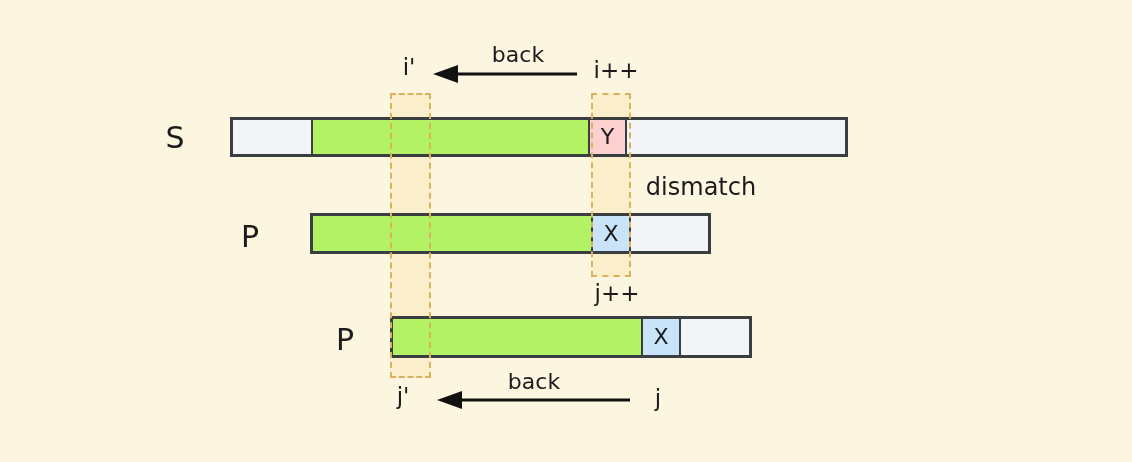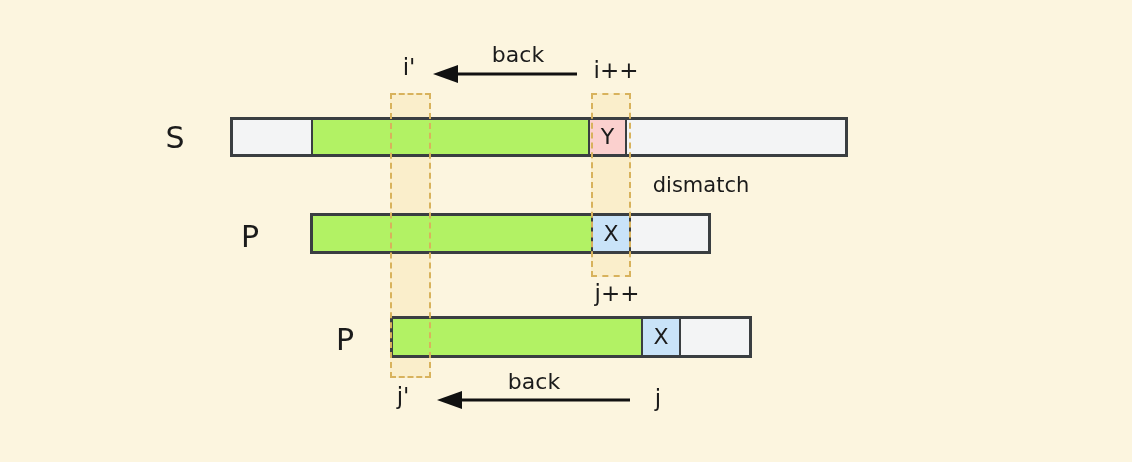--- a/index.html
+++ b/index.html
@@ -35,21 +35,21 @@
   .cell-letter{font-size:22px;line-height:1;}
   
   .lbl{position:absolute;z-index:5;font-size:23px;line-height:1.1;transform:translateX(-50%);white-space:nowrap;}
   .lbl.big{font-size:30px;}
   .lbl-s{left:175px;top:121px;}
   .lbl-p-mid{left:250px;top:220px;}
   .lbl-p-bot{left:345px;top:323px;}
   .lbl-i-prime{left:409px;top:55px;}
   .lbl-back-top{left:518px;top:43px;font-size:22px;}
   .lbl-i-plus{left:616px;top:58px;}
-  .lbl-dismatch{left:701px;top:174px;font-size:21px;}
+  .lbl-dismatch{left:701px;top:174px;font-size:24px;}
   .lbl-j-plus{left:617px;top:281px;}
   .lbl-j-prime{left:403px;top:384px;}
   .lbl-back-bot{left:534px;top:370px;font-size:22px;}
   .lbl-j{left:658px;top:386px;}
   
   .arrows{position:absolute;left:0;top:0;z-index:5;pointer-events:none;}
   .arrows line{stroke:#111;stroke-width:3;}
   .arrows polygon{fill:#111;}
 </style>
 </head>

